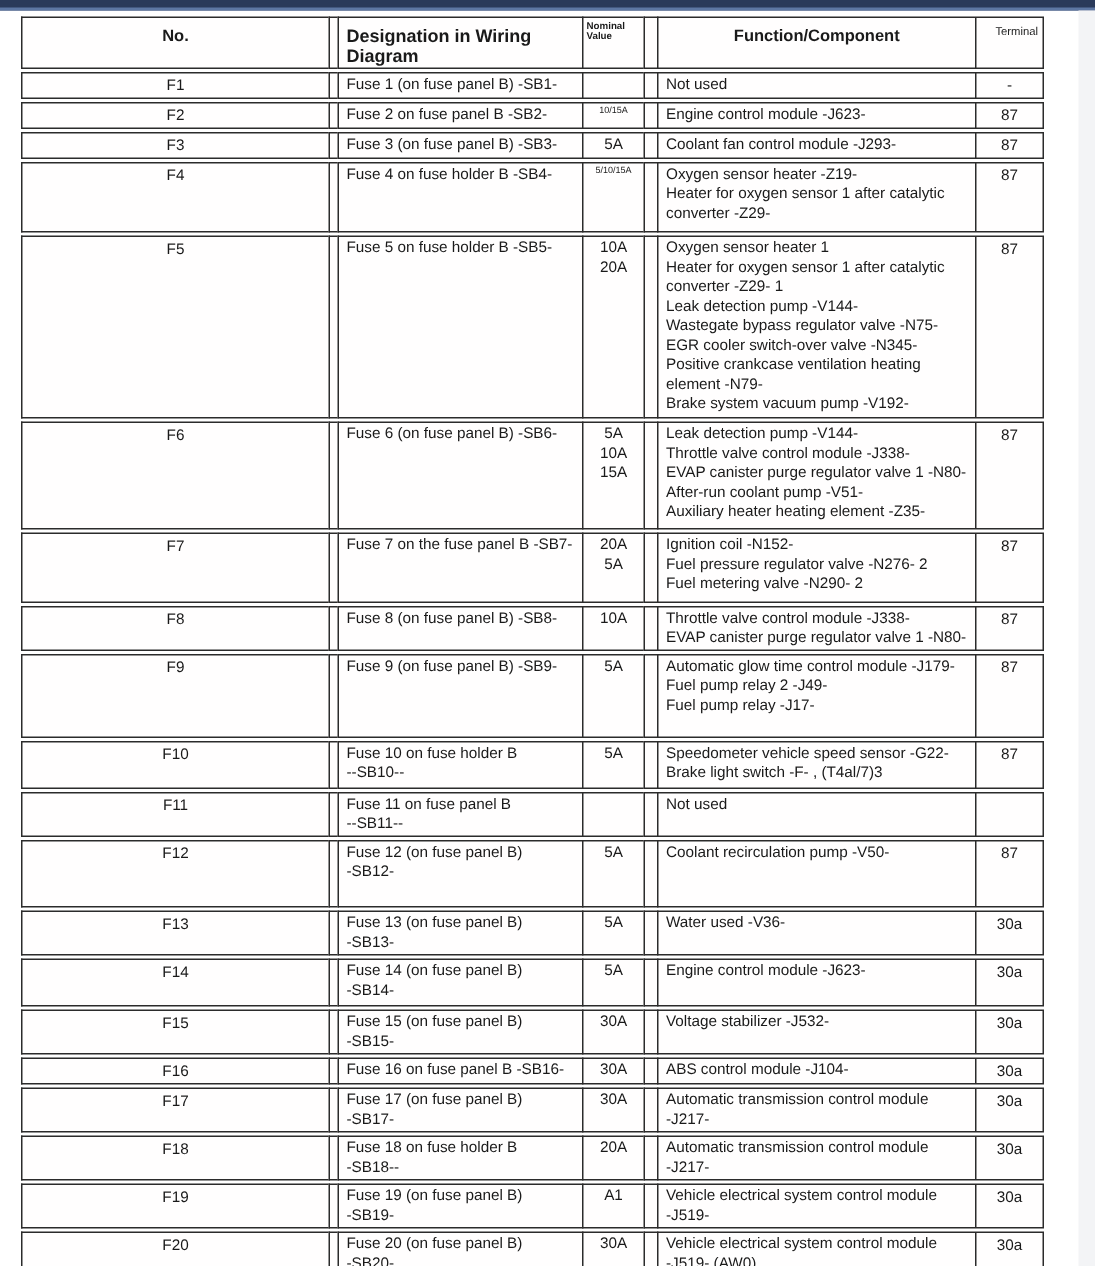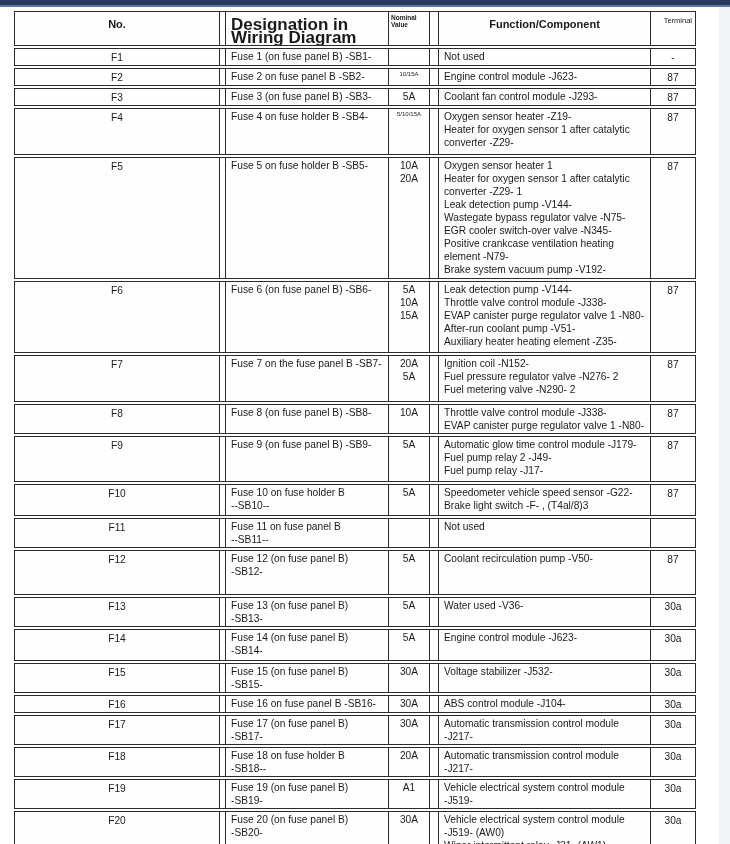--- a/index.html
+++ b/index.html
@@ -42,21 +42,21 @@
   tr td:last-child { border-right: 1px solid #2b2b2b; }
   td.gap { padding: 0; }
 
   
   tr.hdr td { height: 34px; }
   td.h-no, td.h-fn {
     font-weight: bold; font-size: 11px;
     text-align: center; padding-top: 6px;
   }
   td.h-des {
-    font-weight: bold; font-size: 17px;
+    font-weight: bold; font-size: 12px;
     text-align: left; padding-top: 6px; padding-left: 5px;
   }
   td.h-nom {
     font-size: 6.5px; line-height: 7px;
     font-weight: bold; padding-top: 2px; padding-left: 2px;
   }
   td.h-term {
     font-size: 7.5px; text-align: right;
     padding-top: 2px; font-weight: normal;
   }
@@ -234,21 +234,21 @@
           <div class="nom-line">10A</div>
         </td>
         <td class="gap"></td>
         <td class="c-fn">
           <div class="fn-line">Throttle valve control module -J338-</div>
           <div class="fn-line">EVAP canister purge regulator valve 1 -N80-</div>
         </td>
         <td class="c-term">87</td>
       </tr>
       <tr>
-        <td class="c-no" style="height: 46px;">F9</td>
+        <td class="c-no" style="height: 56px;">F9</td>
         <td class="gap"></td>
         <td class="c-des">
           <div class="line">Fuse 9 (on fuse panel B) -SB9-</div>
         </td>
         <td class="c-nom">
           <div class="nom-line">5A</div>
         </td>
         <td class="gap"></td>
         <td class="c-fn">
           <div class="fn-line">Automatic glow time control module -J179-</div>
@@ -263,21 +263,21 @@
         <td class="c-des">
           <div class="line">Fuse 10 on fuse holder B</div>
           <div class="line">--SB10--</div>
         </td>
         <td class="c-nom">
           <div class="nom-line">5A</div>
         </td>
         <td class="gap"></td>
         <td class="c-fn">
           <div class="fn-line">Speedometer vehicle speed sensor -G22-</div>
-          <div class="fn-line">Brake light switch -F- , (T4al/8)3</div>
+          <div class="fn-line">Brake light switch -F- , (T4al/7)3</div>
         </td>
         <td class="c-term">87</td>
       </tr>
       <tr>
         <td class="c-no" style="height: 27px;">F11</td>
         <td class="gap"></td>
         <td class="c-des">
           <div class="line">Fuse 11 on fuse panel B</div>
           <div class="line">--SB11--</div>
         </td>

